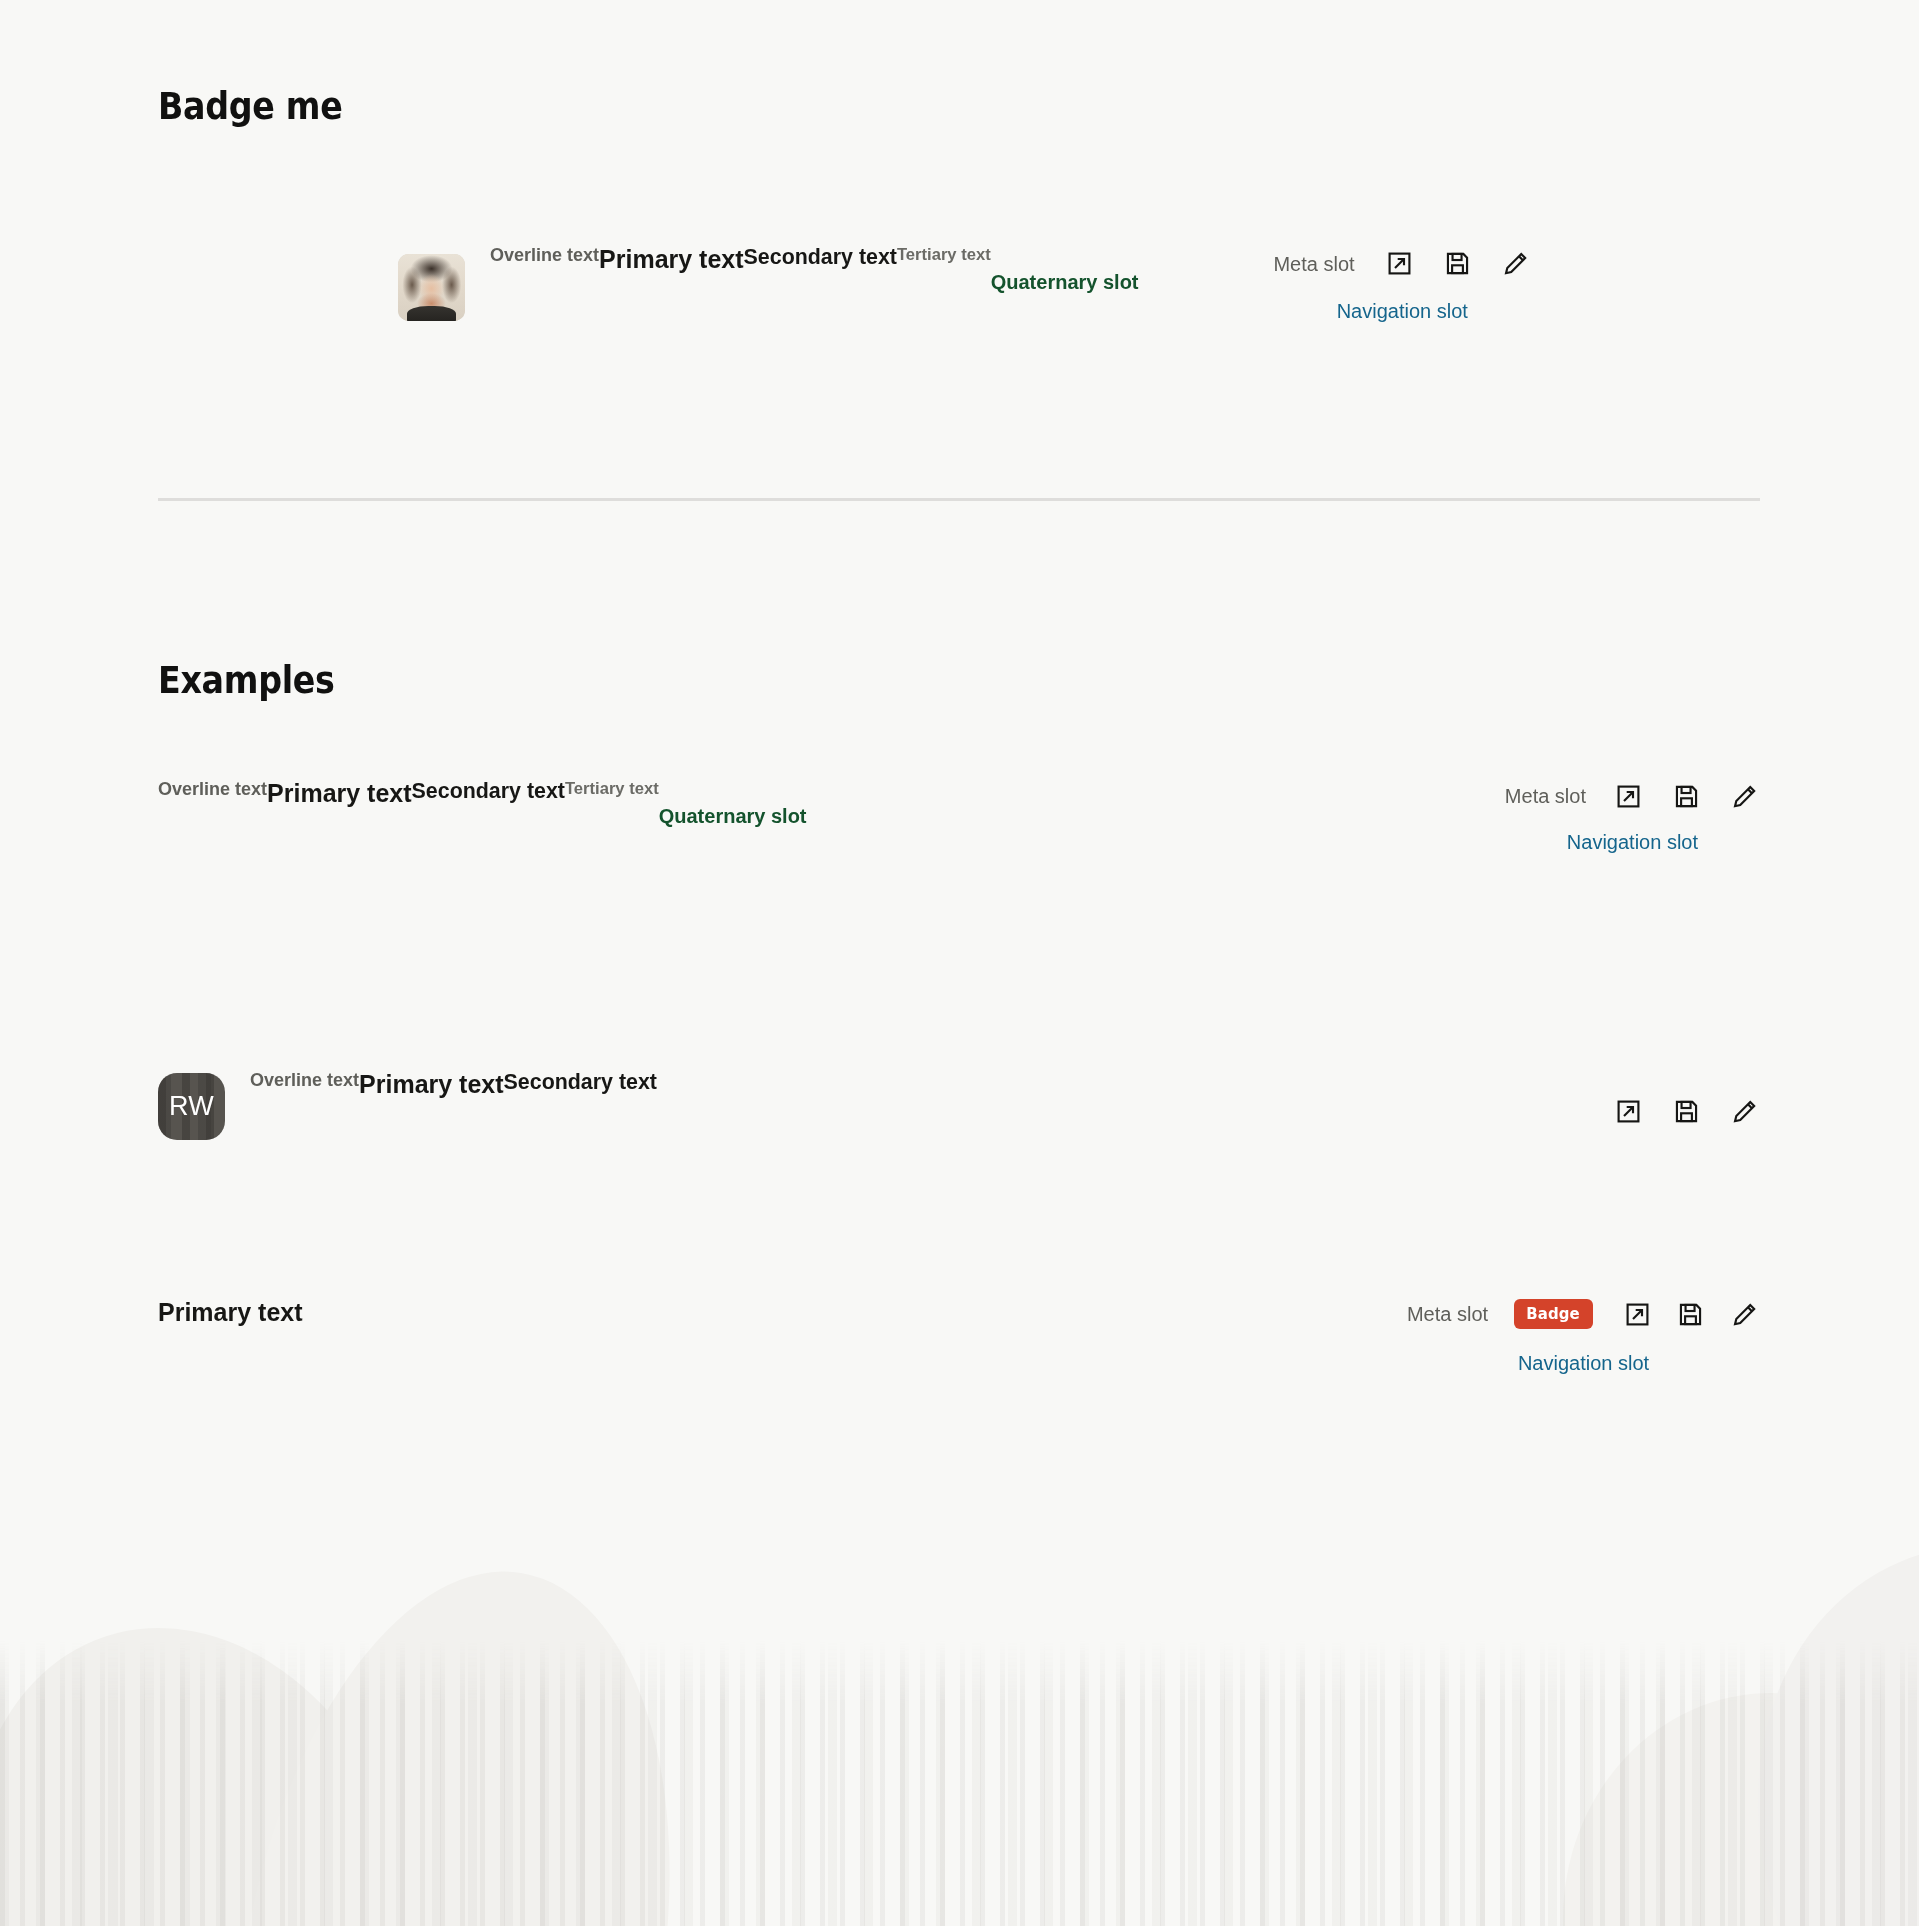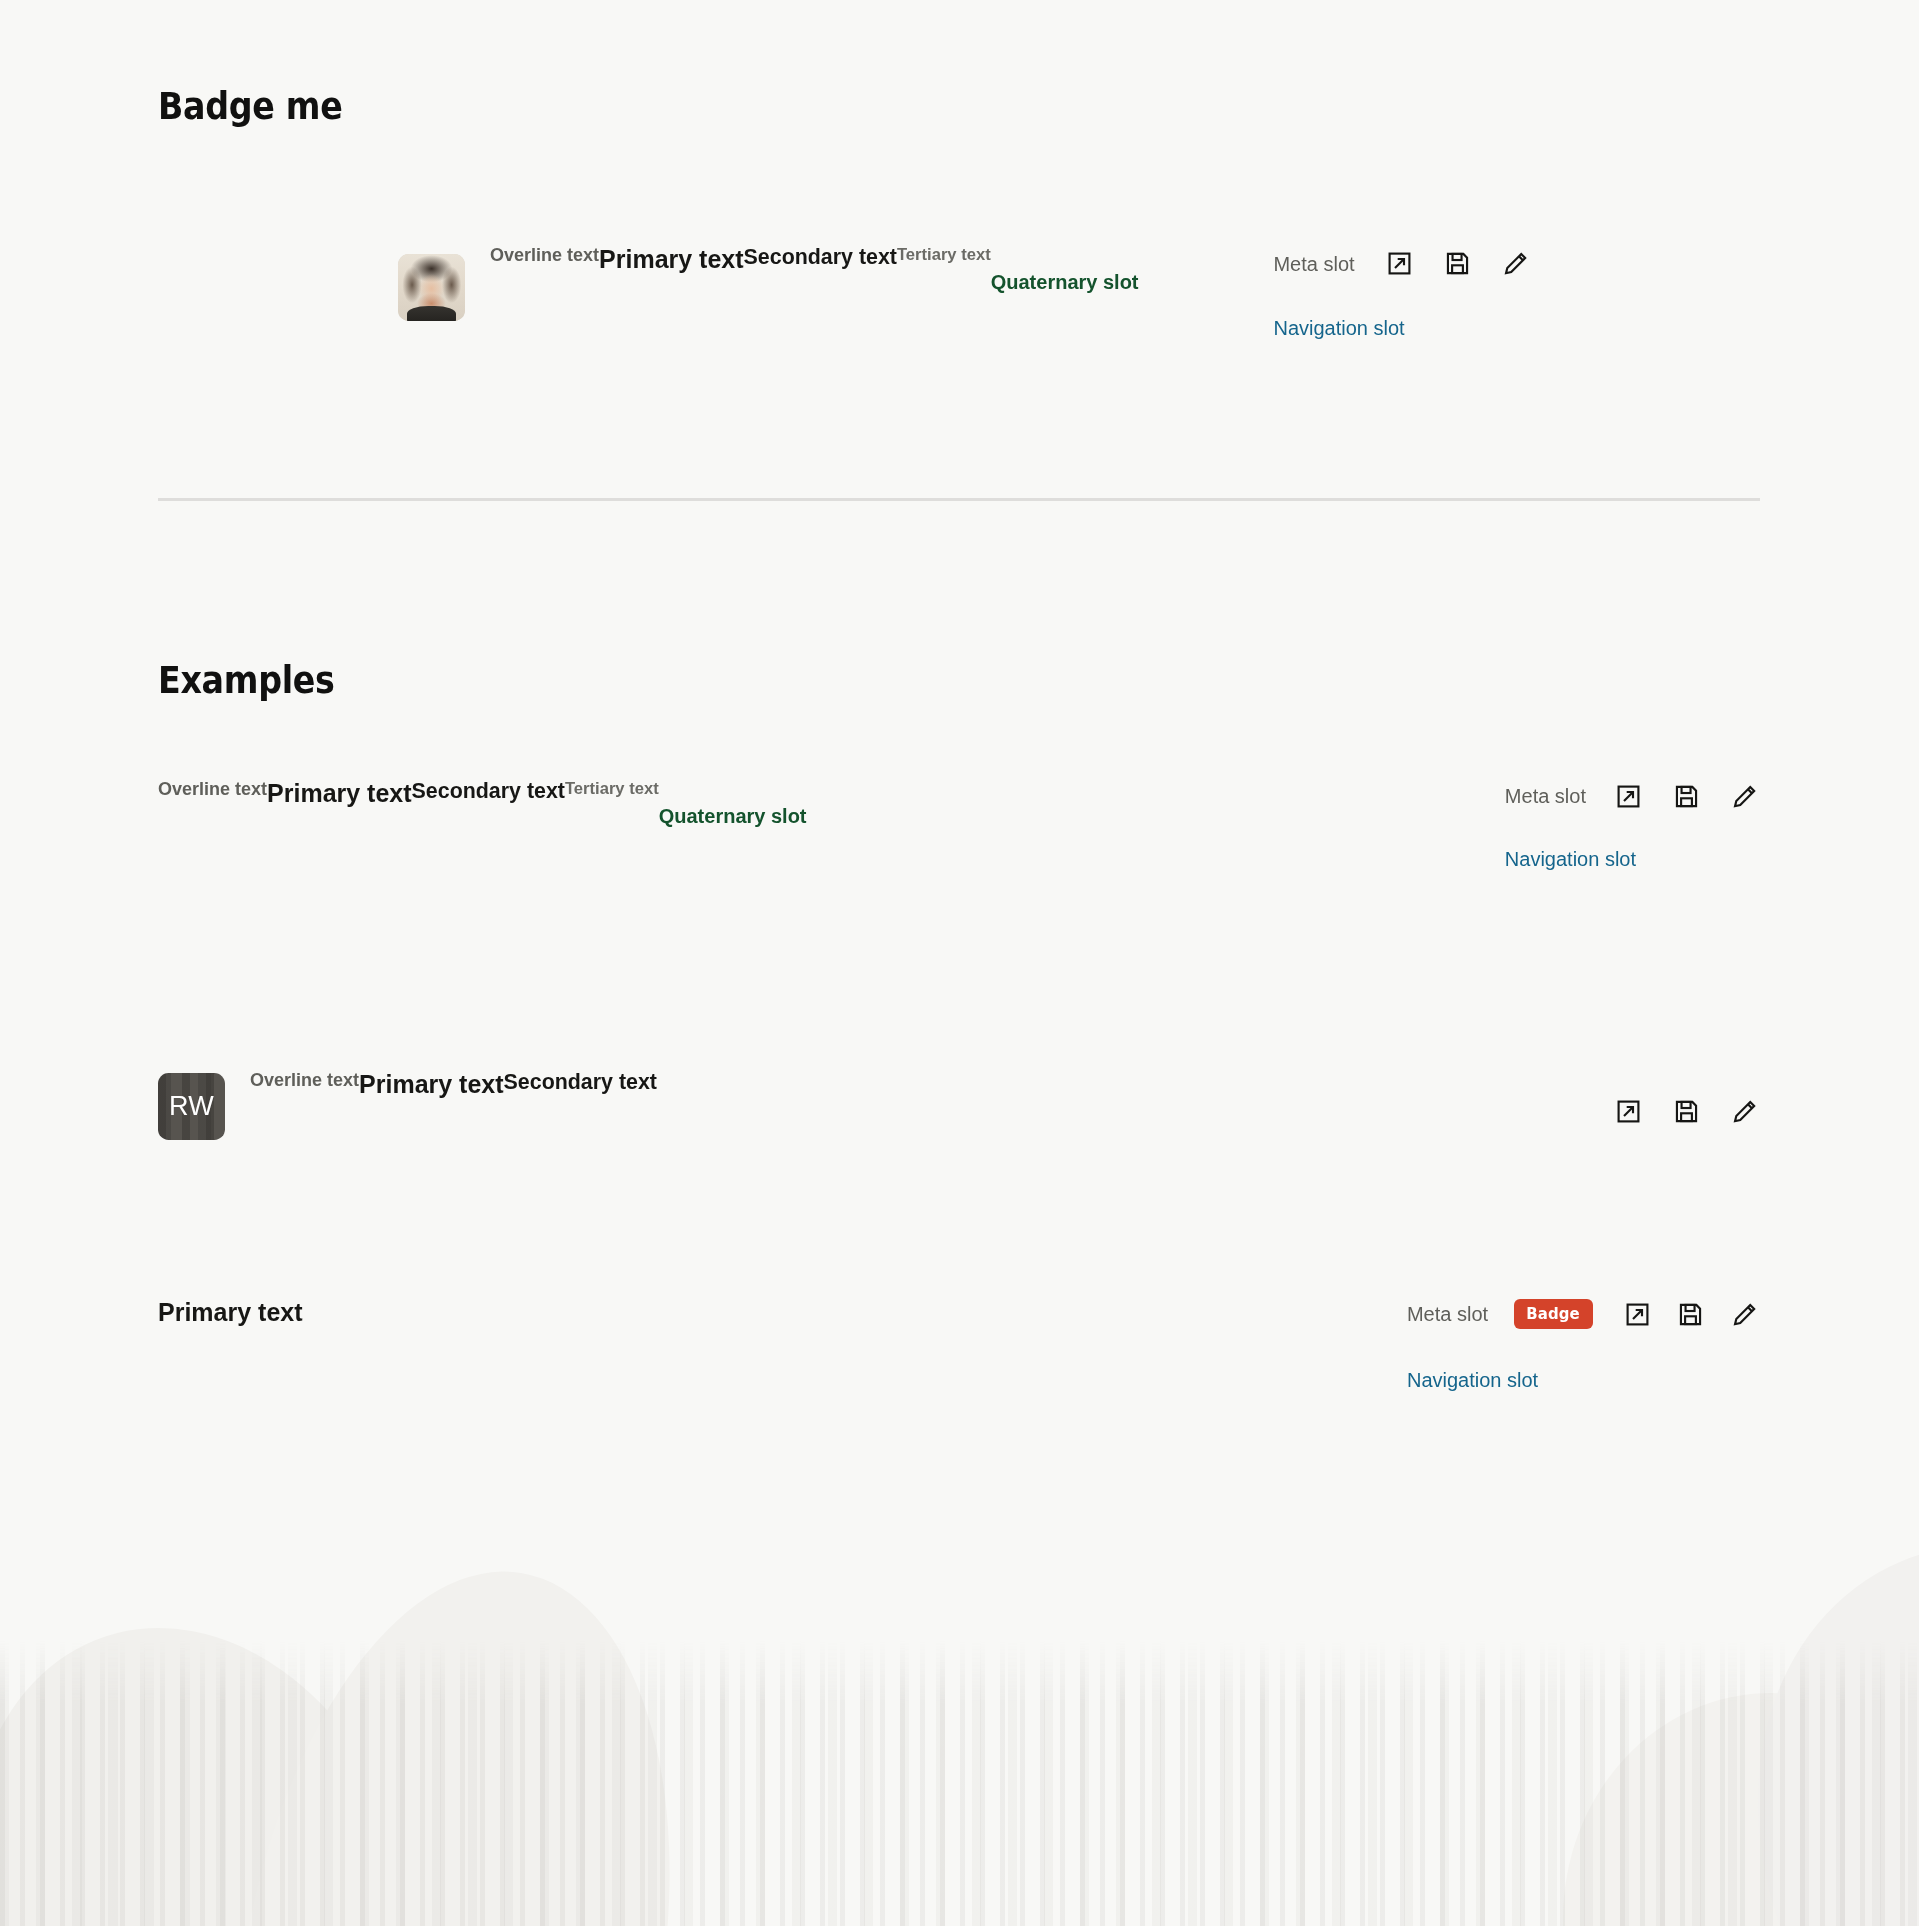--- a/index.html
+++ b/index.html
@@ -121,22 +121,21 @@
     justify-content: space-between;
     width: 100%;
   }
   .row-left {
     display: flex;
     align-items: flex-start;
   }
   .row-right {
     display: flex;
     flex-direction: column;
-    align-items: flex-start;
-    gap: 17px;
+    align-items: center;
   }
 
   .avatar {
     width: 67px;
     height: 67px;
     border-radius: 10.7px;
     flex: none;
     overflow: hidden;
     position: relative;
   }
@@ -163,20 +162,21 @@
     width: 72%;
     height: 26%;
     background: linear-gradient(180deg, #35332f 0%, #24221f 100%);
     border-radius: 44% 44% 0 0;
   }
   .avatar-initials {
     background: #57544f;
     display: flex;
     align-items: center;
     justify-content: center;
+    border-radius: 19px;
   }
   .avatar-initials::before {
     content: "";
     position: absolute;
     inset: 0;
     opacity: 0.5;
     background-image:
       repeating-linear-gradient(
         90deg,
         rgba(30,28,26,0.55) 0px,

